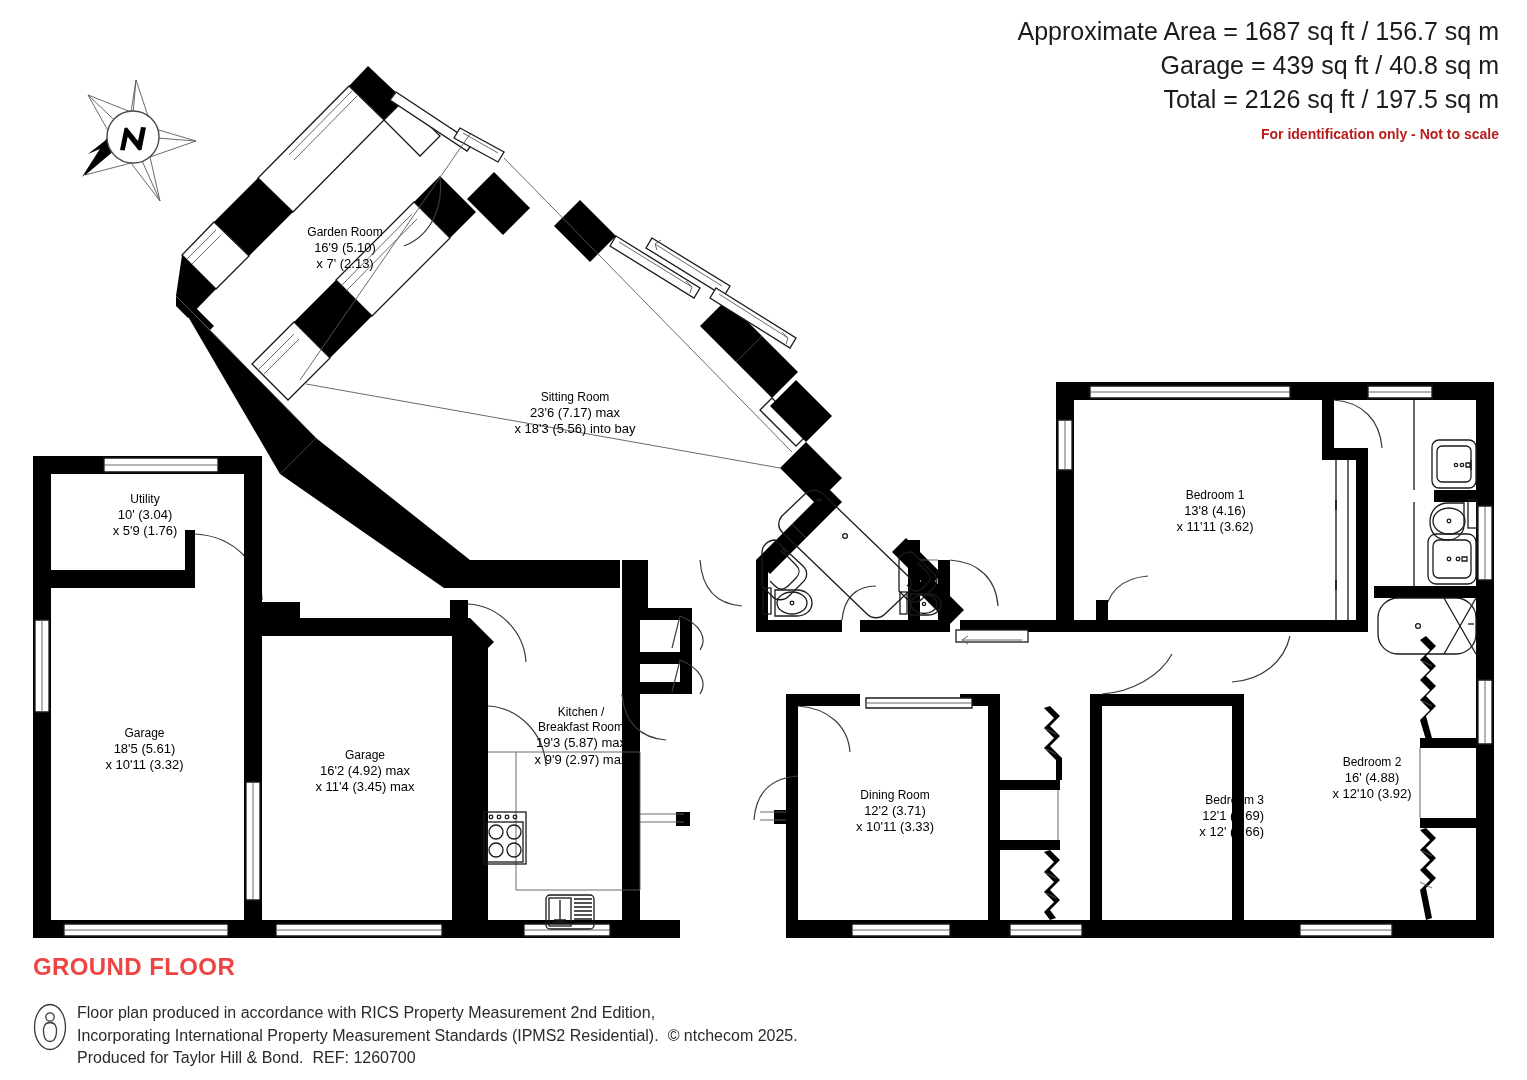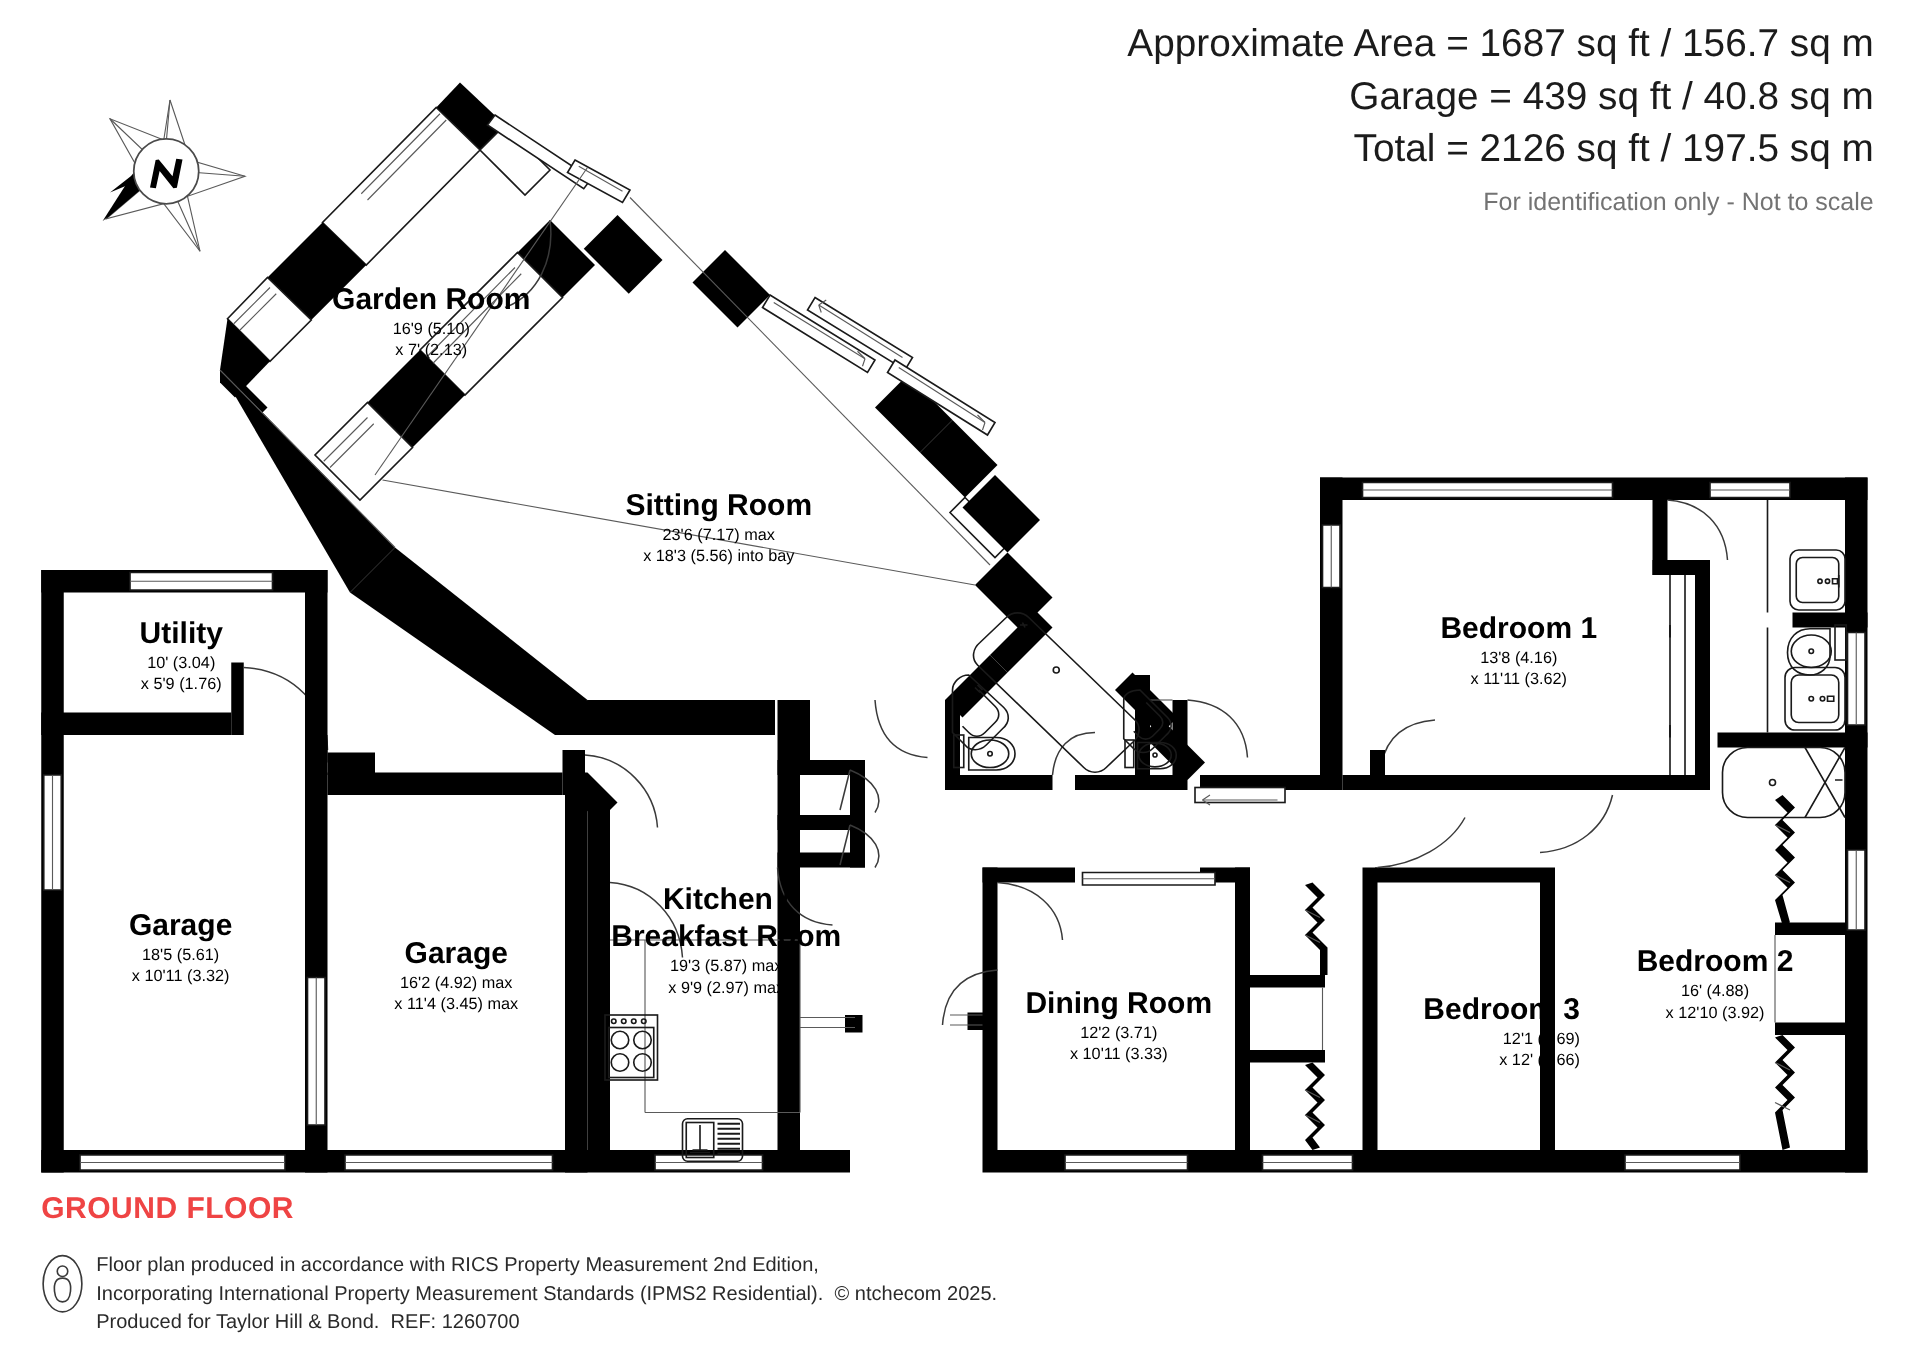--- a/index.html
+++ b/index.html
@@ -30,30 +30,31 @@
   }
   
   .area-summary {
     position: absolute;
     right: 28px;
     top: 14px;
     text-align: right;
     line-height: 1.36;
   }
   .area-summary .line {
-    font-size: 31px;
+    font-size: 25px;
     color: #1b1b1b;
     white-space: nowrap;
     font-family: "Liberation Sans", sans-serif;
   }
   .area-summary .note {
-    font-size: 20px;
-    color: #737373;
+    font-size: 14px;
+    color: #b91c1c;
     margin-top: 9px;
     white-space: nowrap;
+    font-weight: bold;
   }
   
   .floor-title {
     position: absolute;
     left: 33px;
     top: 953px;
     font-size: 24px;
     font-weight: bold;
     letter-spacing: 0.4px;
     color: #ef4444;
@@ -83,22 +84,22 @@
   .footer-text .gap { display: inline-block; width: 9px; }
   
   .room-label {
     position: absolute;
     text-align: center;
     line-height: 1.26;
     white-space: nowrap;
     color: #000;
   }
   .room-label .r-name {
-    font-size: 24px;
-    font-weight: bold;
+    font-size: 12px;
+    font-weight: normal;
     display: block;
   }
   .room-label .r-dim {
     font-size: 13px;
     font-weight: normal;
     display: block;
   }
   .room-label.two-line-name .r-name { display: block; }
 </style>
 </head>

